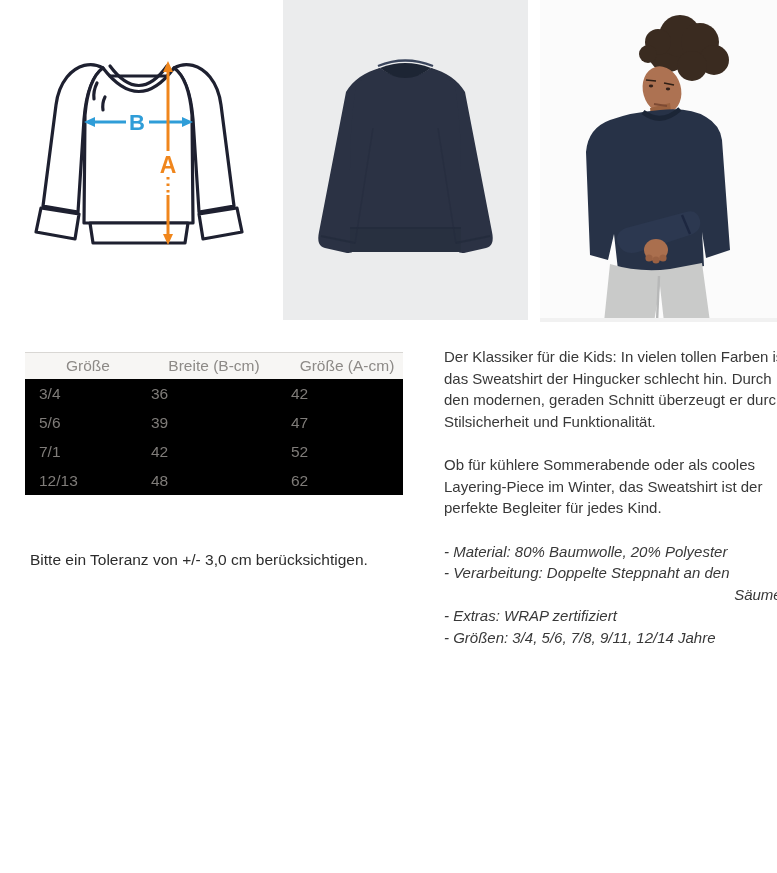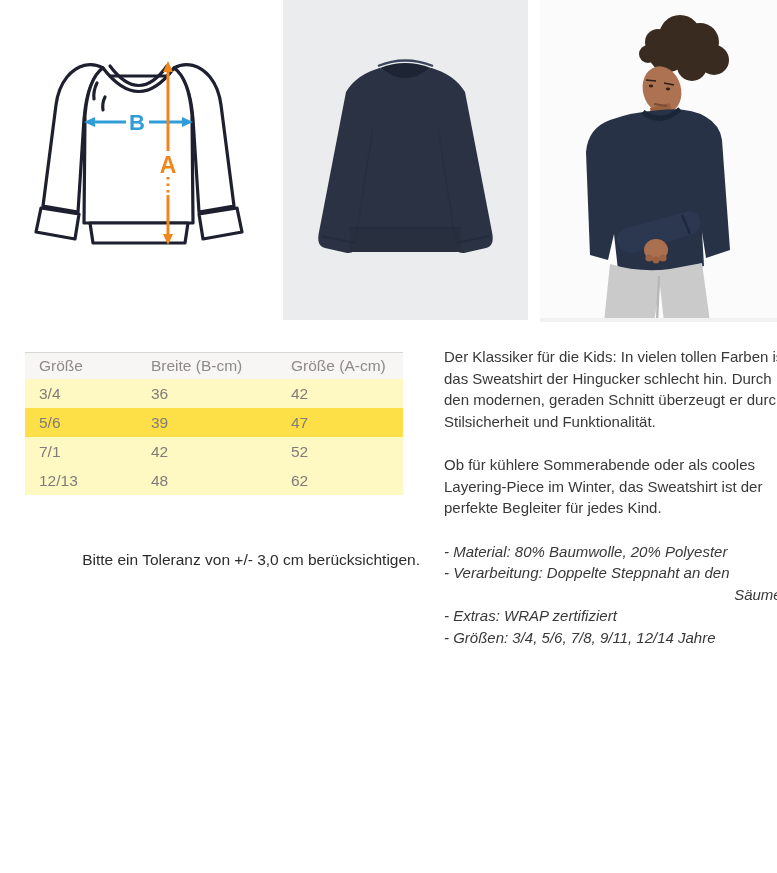--- a/index.html
+++ b/index.html
@@ -15,29 +15,29 @@
   .fig svg{display:block;width:100%;height:100%;}
   
   #size-table{
     position:absolute;left:25px;top:352px;width:378px;
     border-collapse:collapse;table-layout:fixed;
     font-size:15.5px;
   }
   #size-table col.c1{width:112px;} #size-table col.c2{width:140px;} #size-table col.c3{width:126px;}
   #size-table th{
     height:26px;background:#f7f6f4;color:#8d8a87;font-weight:400;
-    text-align:left;padding:0 0 0 14px;border-top:1px solid #d9d7d4;
+    text-align:center;padding:0 0 0 14px;border-top:1px solid #d9d7d4;
   }
   #size-table td{height:29px;color:#7f7c79;padding:0 0 0 14px;}
-  #size-table tr.row-odd{background:#fef9c3;}
-  #size-table tr.row-even{background:#fde047;}
+  #size-table tr.row-odd{background:#000000;}
+  #size-table tr.row-even{background:#000000;}
   
   #tolerance{
     position:absolute;left:30px;top:551px;width:390px;
-    font-size:15.5px;color:#2c2c2c;text-align:right;
+    font-size:15.5px;color:#2c2c2c;
   }
   
   #description{
     position:absolute;left:444px;top:346px;width:346px;
     font-size:15px;line-height:21.5px;color:#383838;
   }
   #description p{margin:0 0 22px 0;}
   .bullet{white-space:nowrap;font-style:italic;}
   .bullet.centered{text-align:right;white-space:normal;}
 </style>

